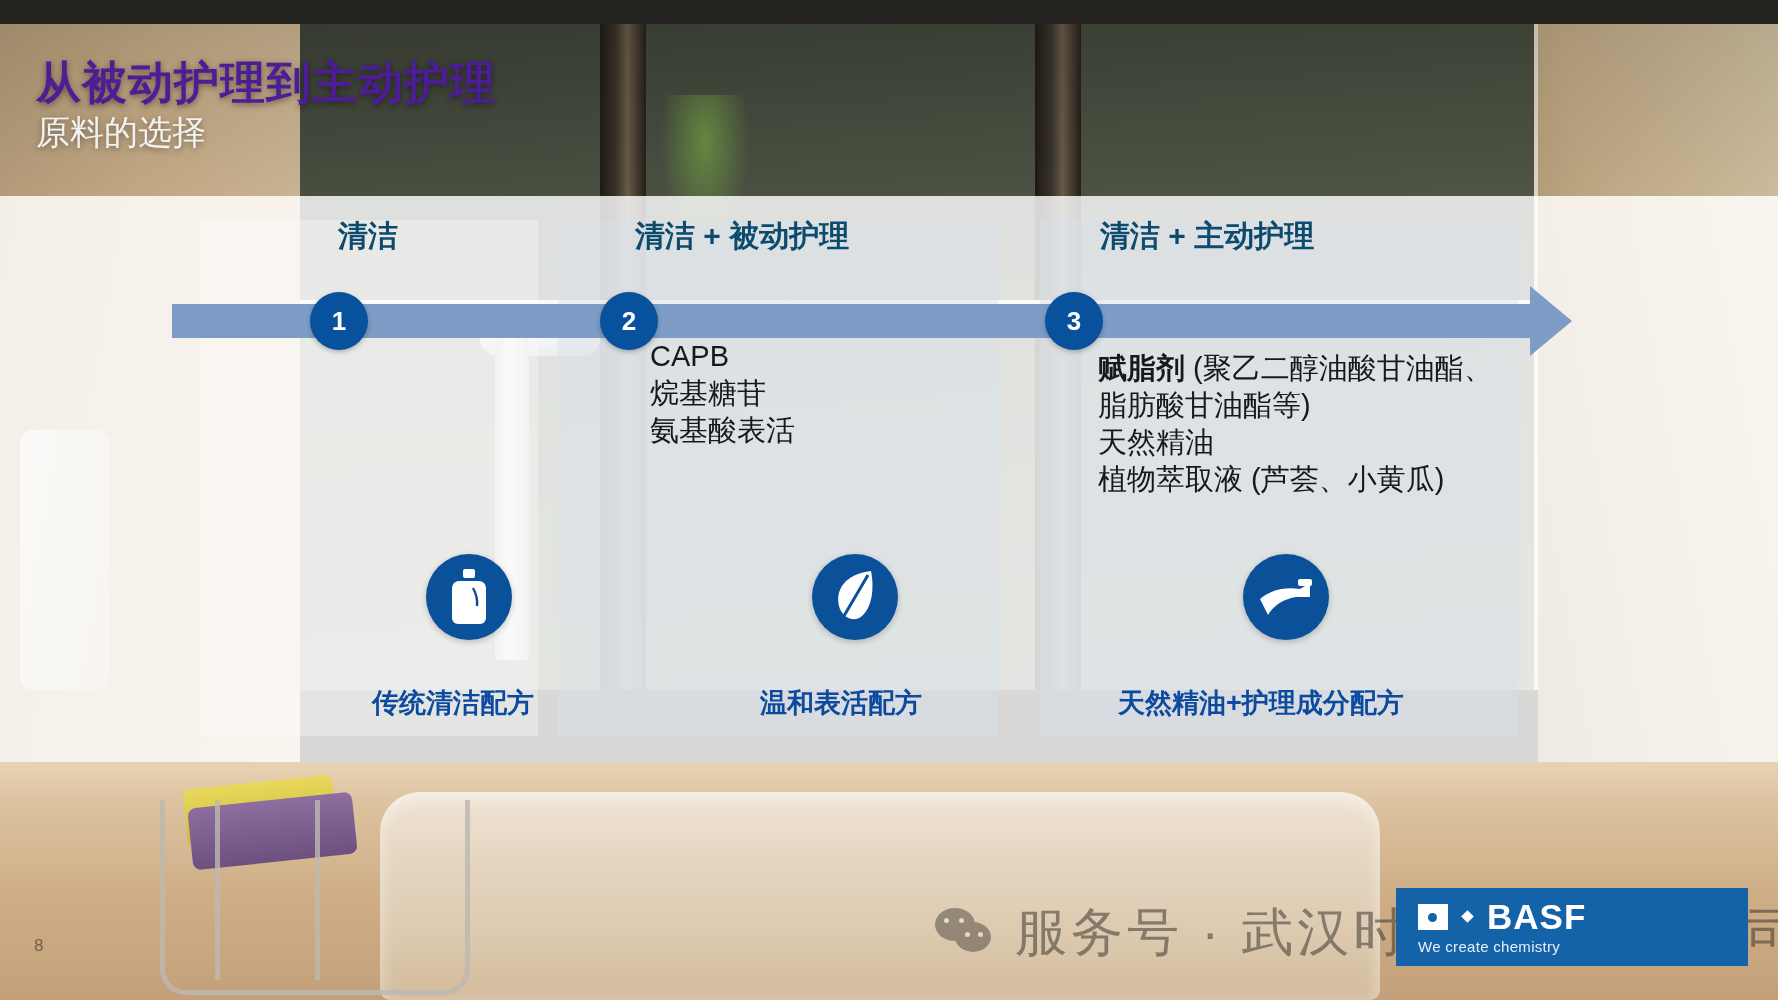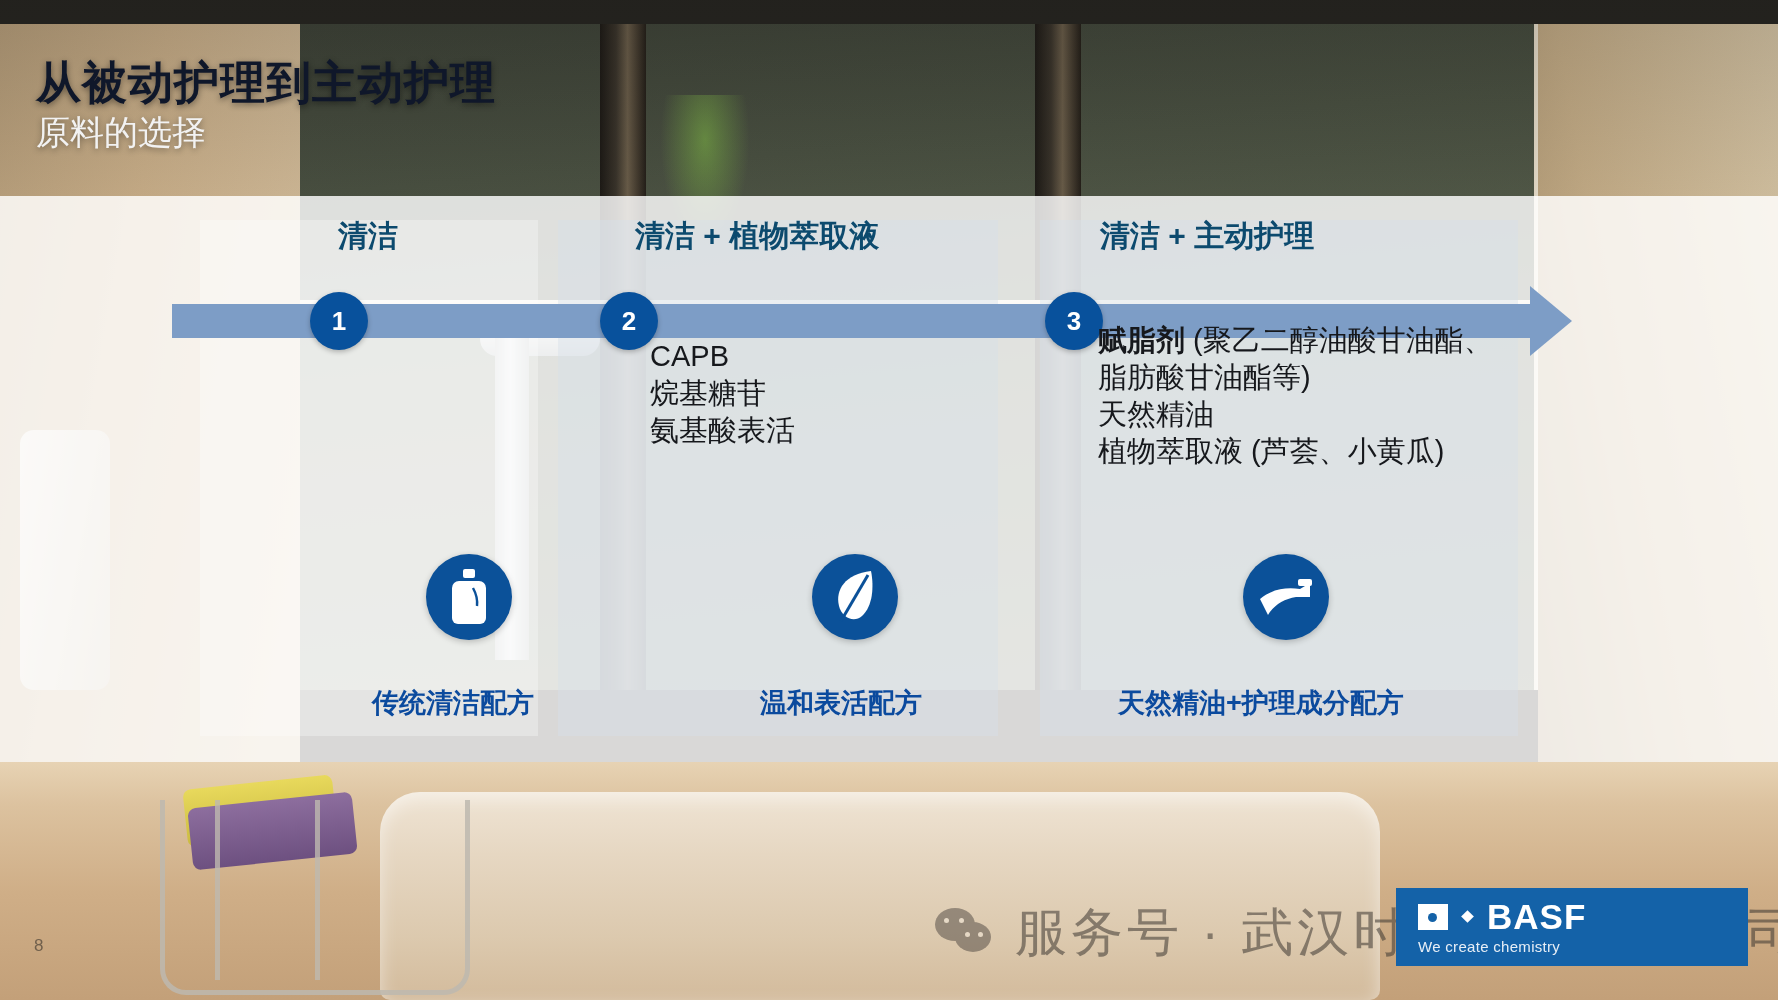--- a/index.html
+++ b/index.html
@@ -51,21 +51,21 @@
   .ph-dark-top{position:absolute;left:0;top:0;width:1778px;height:24px;background:#262521;}
 
   
   .band{position:absolute;left:0;top:196px;width:1778px;height:566px;
     background:rgba(255,255,255,.82);}
   .header-scrim{position:absolute;left:0;top:0;width:1778px;height:196px;
     background:linear-gradient(180deg,rgba(20,18,15,.18),rgba(20,18,15,.05));}
 
   
   .title-block{position:absolute;left:36px;top:58px;z-index:6;}
-  .title{font-size:45px;font-weight:bold;color:#0f172a;letter-spacing:1px;line-height:1.12;
+  .title{font-size:45px;font-weight:bold;color:#4c1d95;letter-spacing:1px;line-height:1.12;
     text-shadow:0 2px 6px rgba(0,0,0,.45);}
   .subtitle{font-size:34px;color:#f2f2f2;line-height:1.2;margin-top:4px;
     text-shadow:0 2px 6px rgba(0,0,0,.4);}
 
   
   .panels{position:absolute;left:0;top:196px;width:1778px;height:566px;z-index:4;}
   .panel{position:absolute;top:24px;height:516px;background:rgba(255,255,255,.30);}
   .p1{left:200px;width:338px;}
   .p2{left:558px;width:440px;background:rgba(214,223,233,.45);}
   .p3{left:1040px;width:478px;background:rgba(214,223,233,.42);}
@@ -88,21 +88,21 @@
   
   .colhead{position:absolute;color:#0c4a6e;font-size:30px;font-weight:bold;white-space:nowrap;}
   .ch1{left:338px;top:20px;}
   .ch2{left:635px;top:20px;}
   .ch3{left:1100px;top:20px;}
 
   
   .list{position:absolute;color:#16181c;font-size:29px;line-height:1.28;white-space:pre-line;}
   .l1{left:360px;top:142px;}
   .l2{left:650px;top:142px;}
-  .l3{left:1098px;top:126px;width:420px;}
+  .l3{left:1098px;top:154px;width:420px;}
   .l3 b{font-weight:bold;}
 
   
   .icon-circle{position:absolute;width:86px;height:86px;border-radius:50%;background:#0b5199;
     display:flex;align-items:center;justify-content:center;box-shadow:0 2px 6px rgba(0,0,0,.22);}
   .i1{left:426px;top:358px;}
   .i2{left:812px;top:358px;}
   .i3{left:1243px;top:358px;}
 
   
@@ -172,21 +172,21 @@
     <div class="panel p1"></div>
     <div class="panel p2"></div>
     <div class="panel p3"></div>
   </div>
 
   <div class="arrow-wrap">
     <div class="arrow-bar"></div>
     <div class="arrow-head"></div>
 
     <div class="colhead ch1">清洁</div>
-    <div class="colhead ch2">清洁 + 植物萃取液</div>
+    <div class="colhead ch2">清洁 + 被动护理</div>
     <div class="colhead ch3">清洁 + 主动护理</div>
 
     <div class="step s1">1</div>
     <div class="step s2">2</div>
     <div class="step s3">3</div>
 
     <div class="list l2">CAPB
 烷基糖苷
 氨基酸表活</div>
     <div class="list l3"><b>赋脂剂</b><span> (聚乙二醇油酸甘油酯、脂肪酸甘油酯等)

